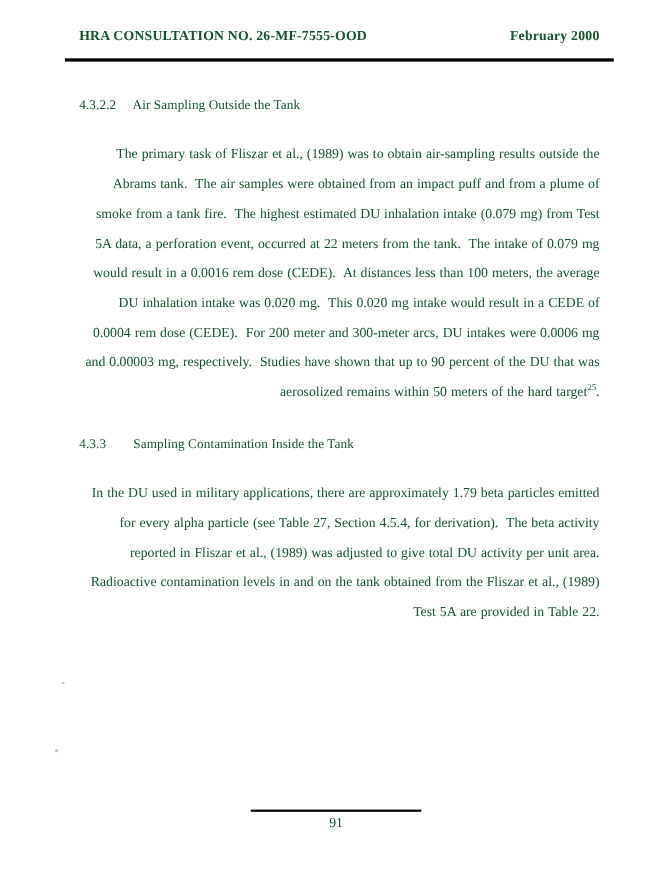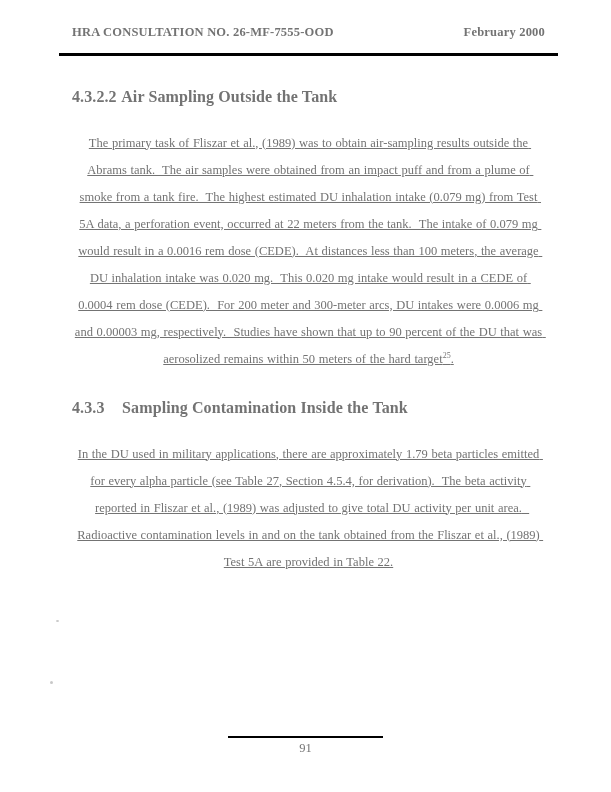--- a/index.html
+++ b/index.html
@@ -7,21 +7,21 @@
   html, body {
     background: #ffffff;
   }
 
   .page {
     position: relative;
     width: 611px;
     height: 792px;
     background: #ffffff;
     font-family: "Liberation Serif", "DejaVu Serif", serif;
-    color: #737373;
+    color: #14532d;
     overflow: hidden;
   }
 
   .page-inner {
     padding: 25px 66px 0 72px;
   }
 
   
   .doc-header {
     display: flex;
@@ -34,39 +34,38 @@
 
   .header-rule {
     height: 2.5px;
     background: #000000;
     margin: 13px -13px 0 -13px;
   }
 
   
   .section-heading {
     margin-top: 32px;
-    font-size: 16px;
-    font-weight: bold;
+    font-size: 12px;
+    font-weight: normal;
     letter-spacing: 0.1px;
   }
 
   .sec-num {
     display: inline-block;
     min-width: 46px;
   }
 
   
   .body-para {
     margin-top: 24px;
     font-size: 12.5px;
     line-height: 27px;
-    text-align: center;
+    text-align: right;
     white-space: pre-wrap;
     word-spacing: 0.5px;
-    text-decoration: underline;
   }
 
   .body-para sup {
     font-size: 8px;
     line-height: 0;
     vertical-align: super;
   }
 
   .para-gap-large {
     margin-top: 26px;

